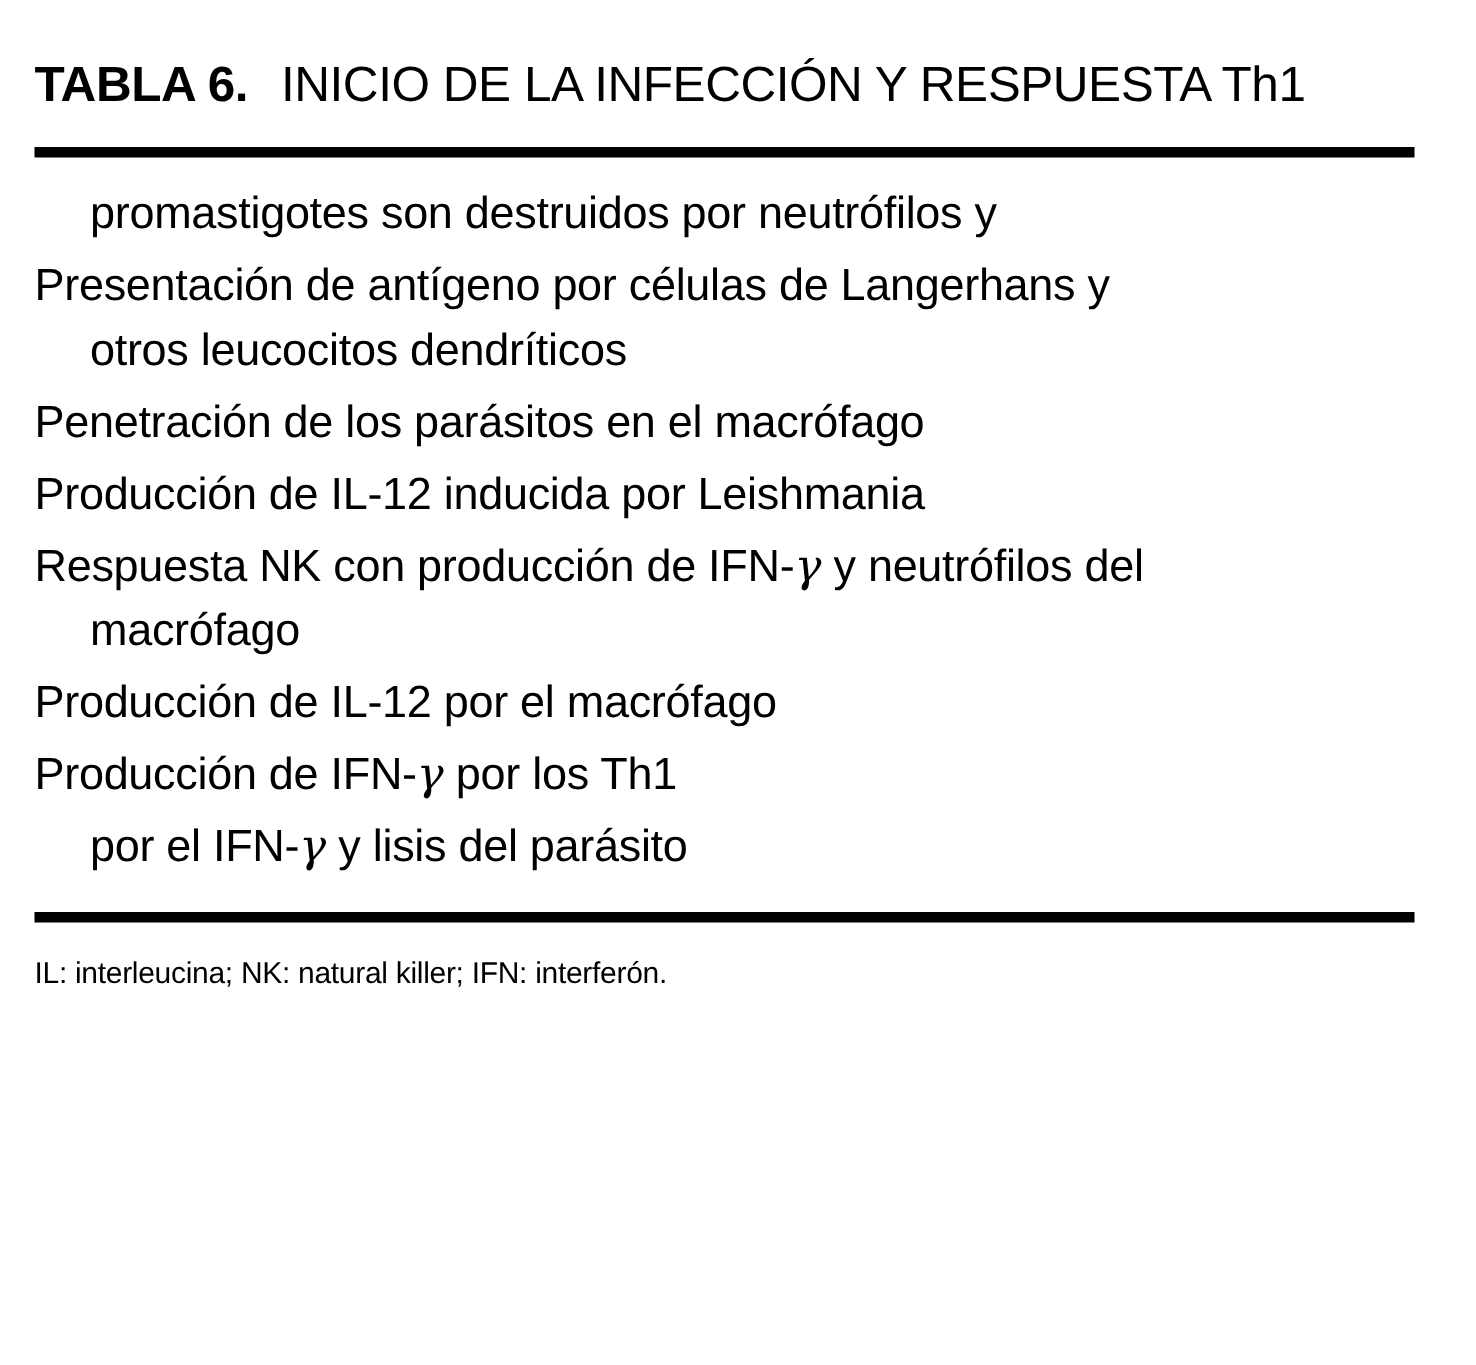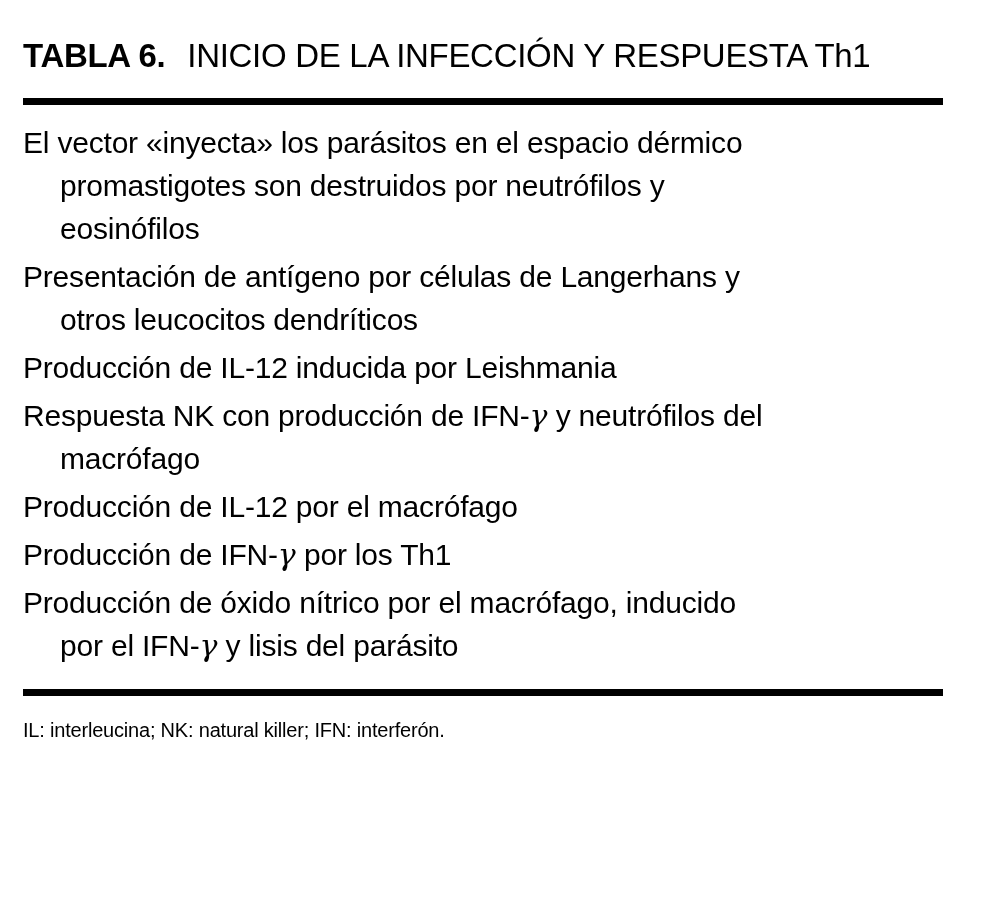--- a/index.html
+++ b/index.html
@@ -71,43 +71,43 @@
 
     <div class="table-title">
       <span class="title-label">TABLA 6.</span>
       <span class="title-text">INICIO DE LA INFECCIÓN Y RESPUESTA Th1</span>
     </div>
 
     <div class="rule rule-top"></div>
 
     <div class="rows">
         <div class="row">
-          <div class="line"><span class="seg-n">El vector «inyecta» los parásitos en el espacio dérmico</span></div>
           <div class="line cont"><span class="seg-n">promastigotes son destruidos por neutrófilos y</span></div>
-          <div class="line cont"><span class="seg-n">eosinófilos</span></div>
         </div>
         <div class="row">
           <div class="line"><span class="seg-n">Presentación de antígeno por células de Langerhans y</span></div>
           <div class="line cont"><span class="seg-n">otros leucocitos dendríticos</span></div>
+        </div>
+        <div class="row">
+          <div class="line"><span class="seg-n">Penetración de los parásitos en el macrófago</span></div>
         </div>
         <div class="row">
           <div class="line"><span class="seg-n">Producción de IL-12 inducida por </span><span class="seg-i">Leishmania</span></div>
         </div>
         <div class="row">
           <div class="line"><span class="seg-n">Respuesta NK con producción de IFN-</span><span class="seg-g">γ</span><span class="seg-n"> y neutrófilos del</span></div>
           <div class="line cont"><span class="seg-n">macrófago</span></div>
         </div>
         <div class="row">
           <div class="line"><span class="seg-n">Producción de IL-12 por el macrófago</span></div>
         </div>
         <div class="row">
           <div class="line"><span class="seg-n">Producción de IFN-</span><span class="seg-g">γ</span><span class="seg-n"> por los Th1</span></div>
         </div>
         <div class="row">
-          <div class="line"><span class="seg-n">Producción de óxido nítrico por el macrófago, inducido</span></div>
           <div class="line cont"><span class="seg-n">por el IFN-</span><span class="seg-g">γ</span><span class="seg-n"> y lisis del parásito</span></div>
         </div>
       </div>
 
     <div class="rule rule-bottom"></div>
 
     <div class="footnote">
       <span>IL: interleucina; NK: </span><span class="seg-i">natural killer;</span><span> IFN: interferón.</span>
     </div>
 

